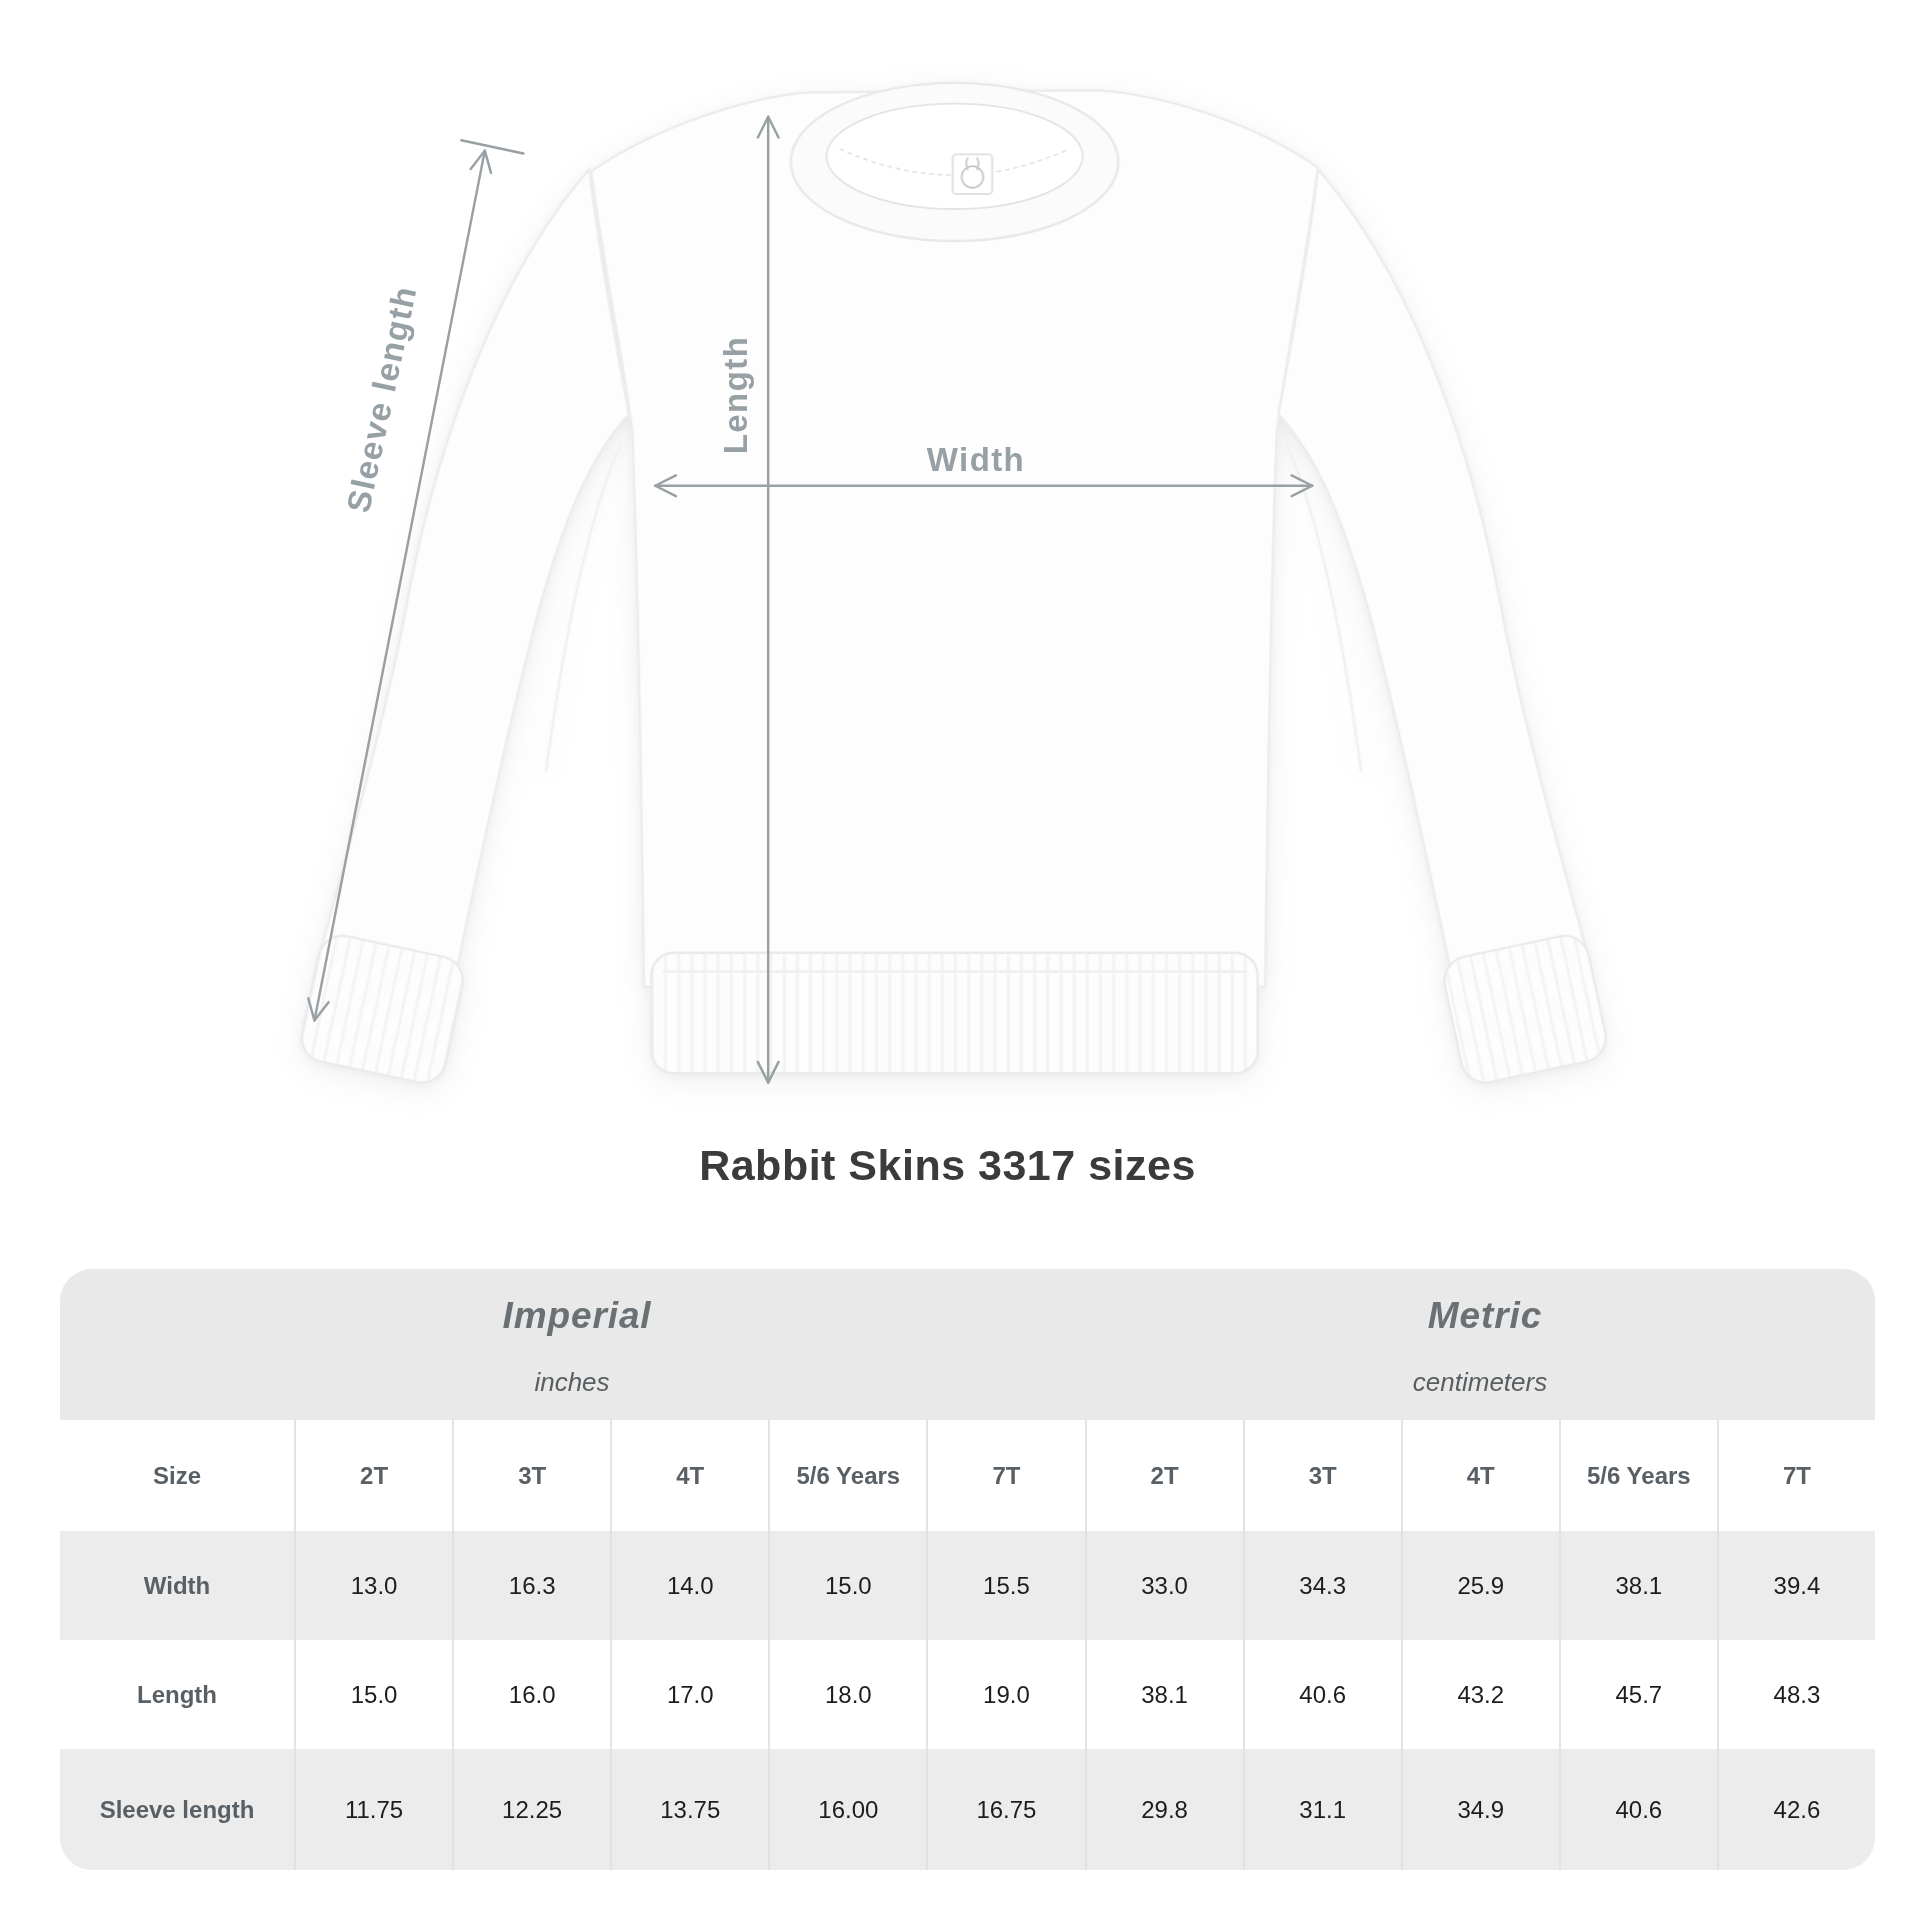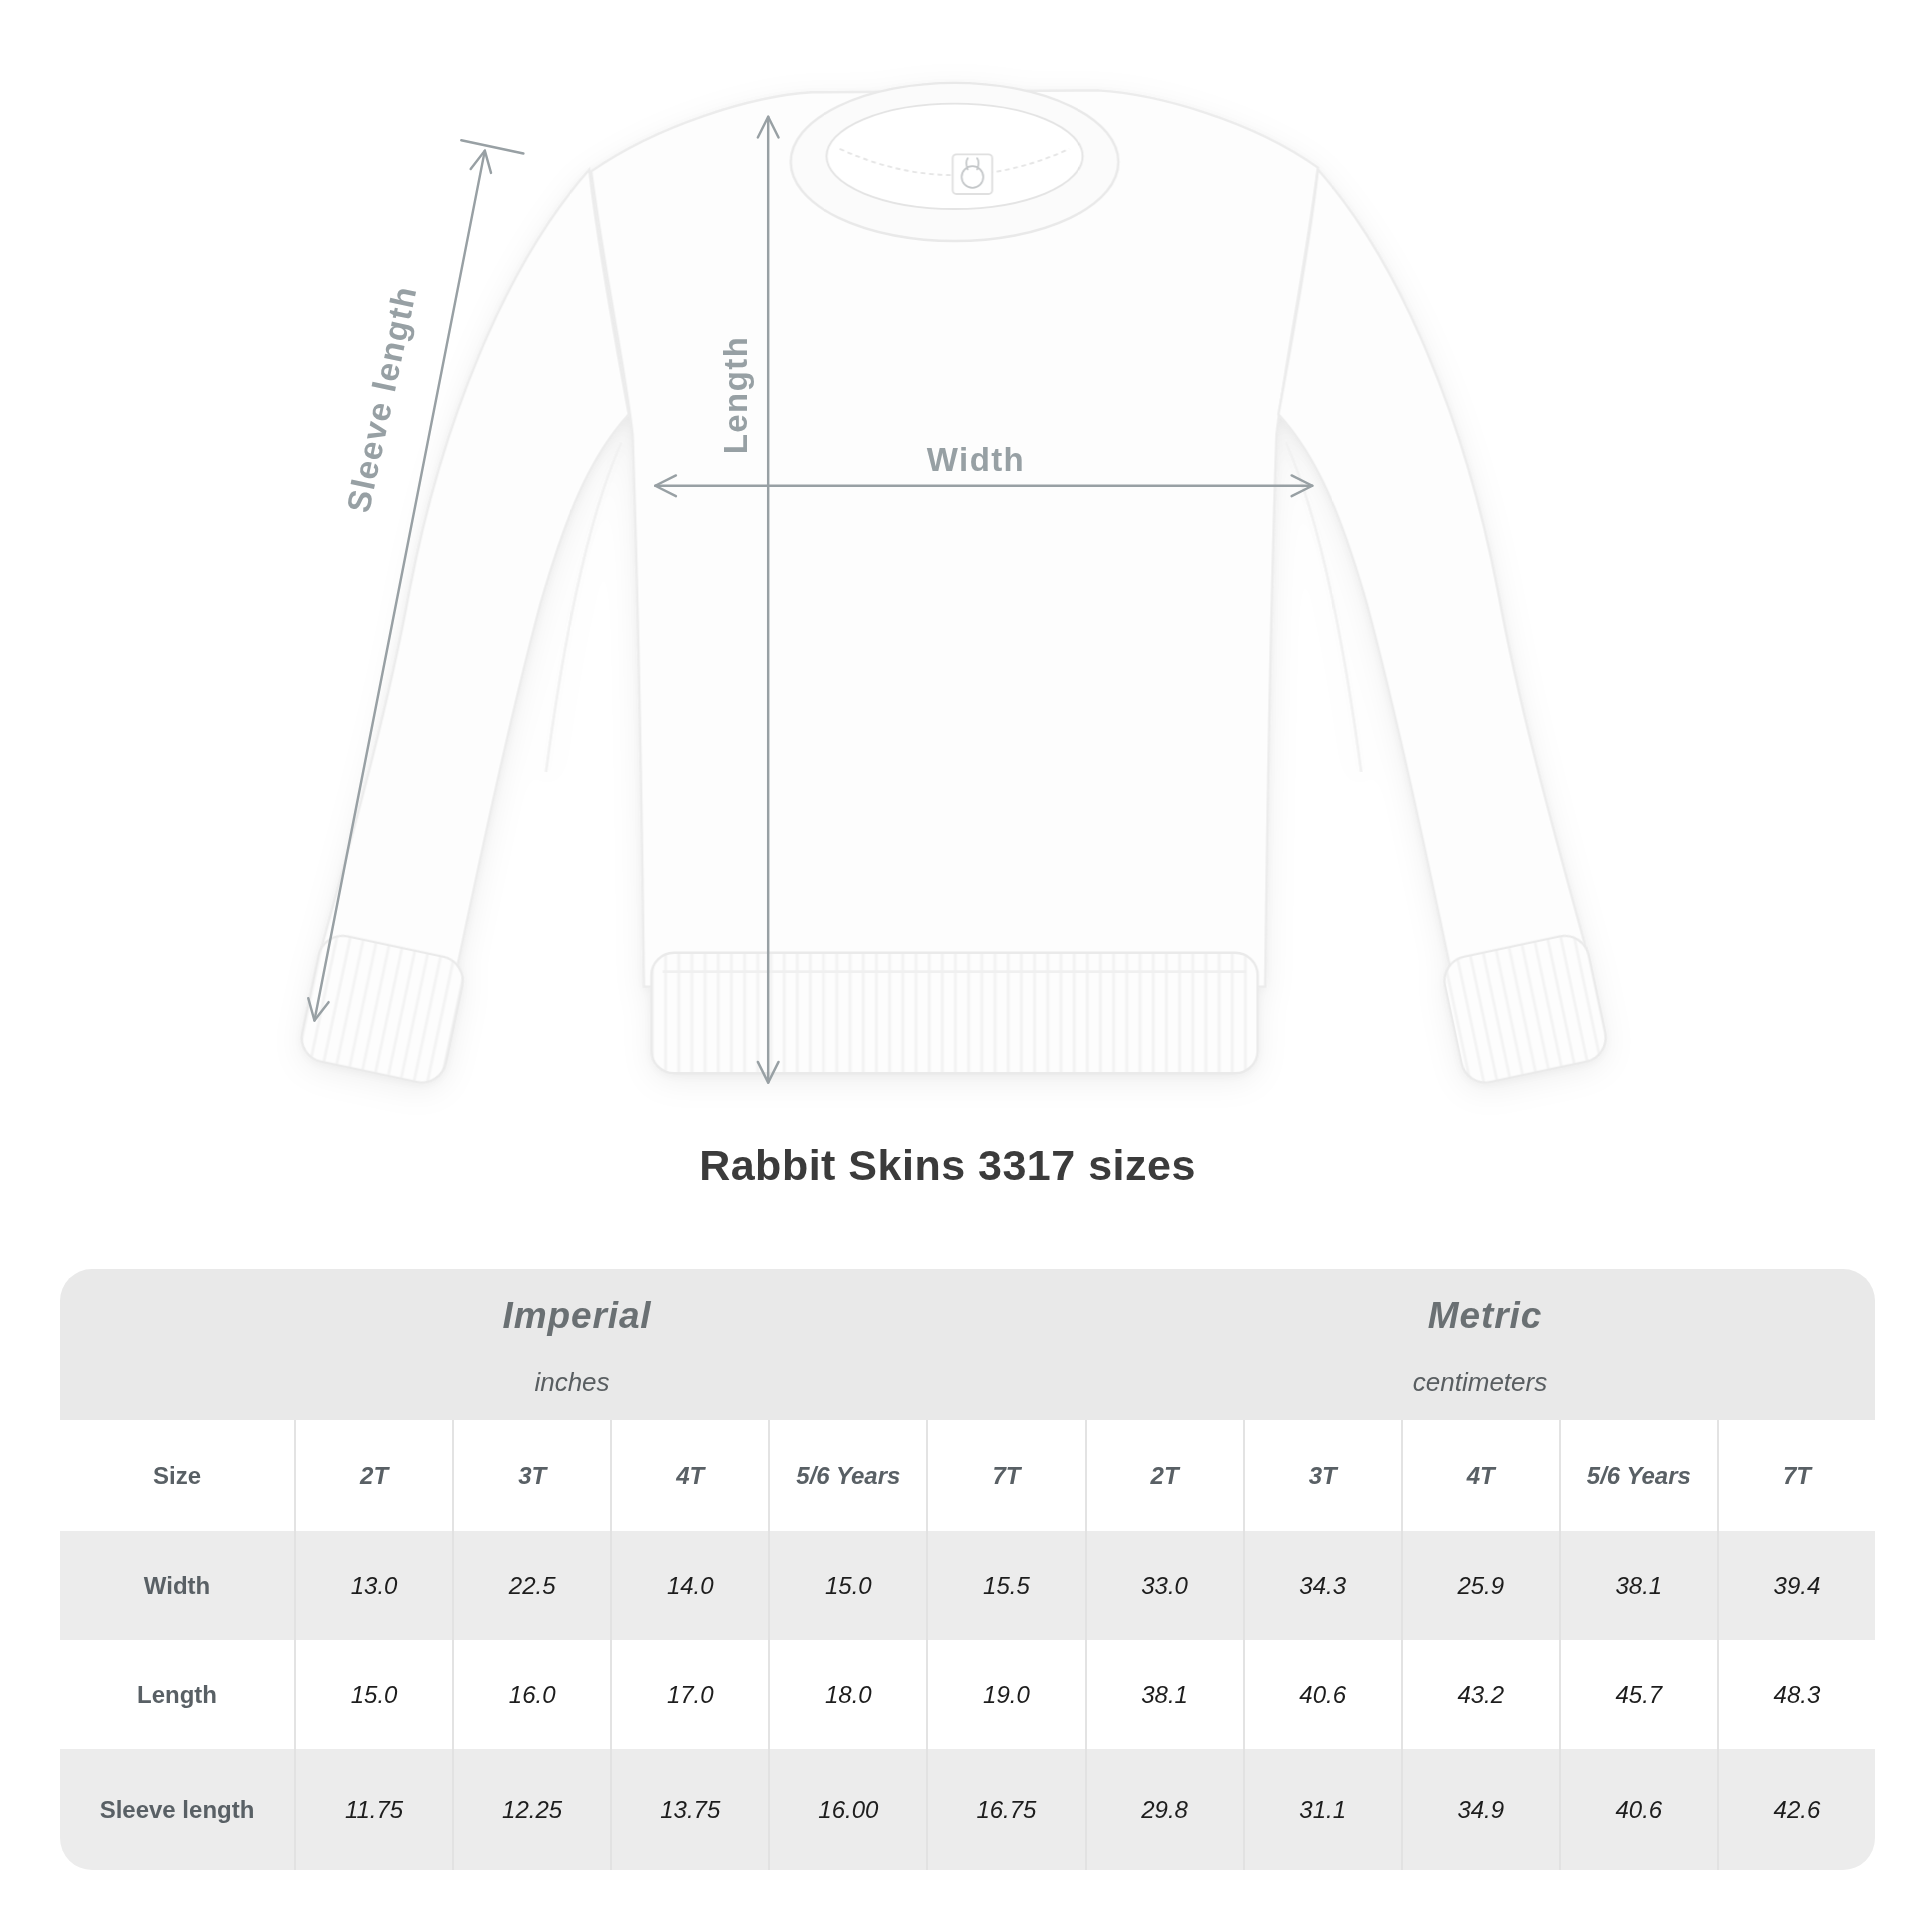--- a/index.html
+++ b/index.html
@@ -29,21 +29,21 @@
   .trow{display:grid;grid-template-columns:234px repeat(10,1fr);}
   .trow.hdr{height:111px;background:#ffffff;}
   .trow.r1{height:109px;background:#ececec;}
   .trow.r2{height:109px;background:#ffffff;}
   .trow.r3{height:121px;background:#ececec;border-radius:0 0 32px 32px;}
   .cell{
     display:flex;align-items:center;justify-content:center;
     font-size:24px;color:#1d1d1d;
   }
   .cell.head{font-weight:bold;color:#596065;}
-  .trow .cell + .cell{border-left:2.8px solid #e3e3e3;font-style:italic;}
+  .trow .cell + .cell{border-left:2.8px solid #e3e3e3;}
   .trow.r1 .cell + .cell,.trow.r3 .cell + .cell{border-left-color:#e2e2e2;}
 </style>
 </head>
 <body>
 
 <div class="canvas">
 
   <svg class="diagram-svg" viewBox="0 0 2048 1280">
     <defs>
       <marker id="ahE" markerUnits="userSpaceOnUse" markerWidth="34" markerHeight="34" viewBox="0 0 34 34" refX="30" refY="17" orient="auto">
@@ -145,21 +145,21 @@
       <div class="cell head">2T</div>
       <div class="cell head">3T</div>
       <div class="cell head">4T</div>
       <div class="cell head">5/6 Years</div>
       <div class="cell head">7T</div>
     </div>
 
     <div class="trow r1">
       <div class="cell head">Width</div>
       <div class="cell">13.0</div>
-      <div class="cell">22.5</div>
+      <div class="cell">16.3</div>
       <div class="cell">14.0</div>
       <div class="cell">15.0</div>
       <div class="cell">15.5</div>
       <div class="cell">33.0</div>
       <div class="cell">34.3</div>
       <div class="cell">25.9</div>
       <div class="cell">38.1</div>
       <div class="cell">39.4</div>
     </div>
 

